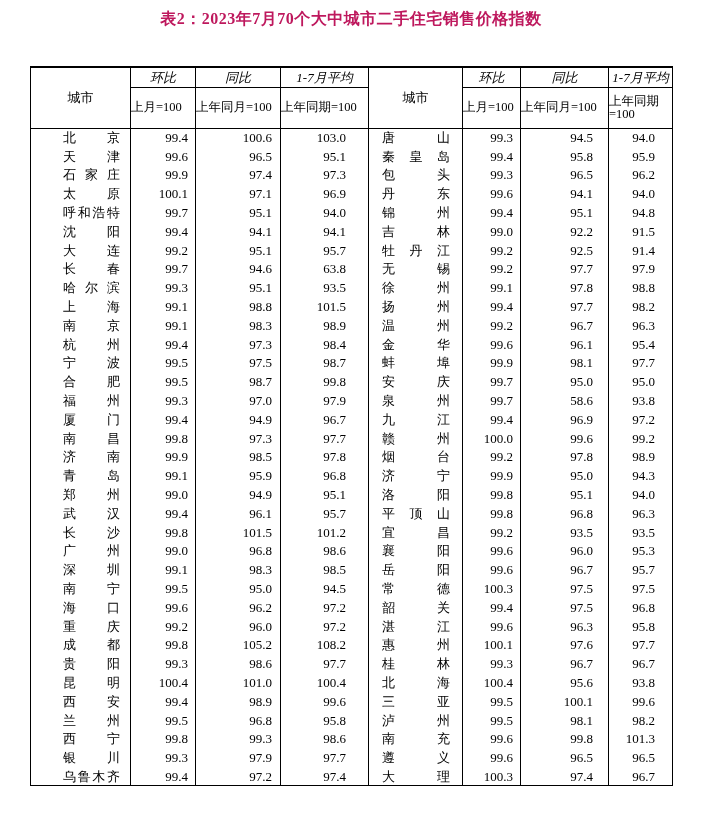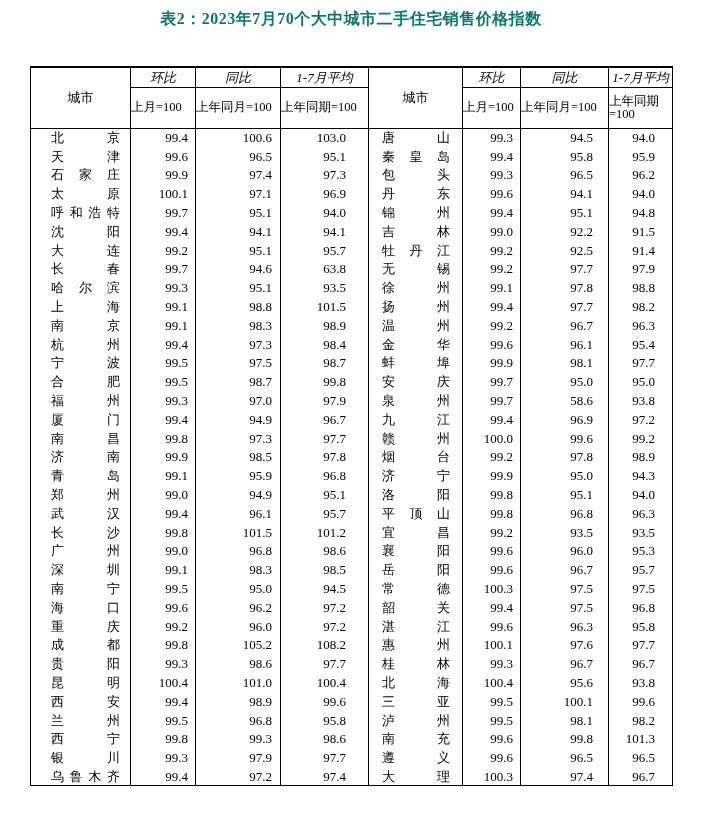--- a/index.html
+++ b/index.html
@@ -8,21 +8,21 @@
     width: 702px; height: 817px;
     font-family: "Liberation Serif", "DejaVu Serif", serif;
     color: #000;
     overflow: hidden;
   }
   .page { position: relative; width: 702px; height: 817px; }
   .title {
     margin: 0; padding-top: 9px;
     text-align: center;
     font-size: 16px; font-weight: bold;
-    color: #0f766e;
+    color: #be185d;
     letter-spacing: 0.5px;
   }
   table.idx {
     border-collapse: collapse;
     table-layout: fixed;
     width: 642px;
     margin: 36px 0 0 30px;
     border: 1px solid #000;
     border-top: 2px solid #000;
   }
@@ -41,21 +41,21 @@
     font-size: 12.5px;
     vertical-align: middle;
   }
   tbody td {
     border-left: 1px solid #000;
     border-right: 1px solid #000;
     height: 18.8px;
     white-space: nowrap;
   }
   td.city { text-align: justify; text-align-last: justify; }
-  td.city.l { padding: 0 10px 0 20px; }
+  td.city.l { padding: 0 10px 0 32px; }
   td.city.r { padding: 0 12px 0 13px; }
   td.num { text-align: right; font-variant-numeric: tabular-nums; }
   td.mom.l { padding-right: 7px; }
   td.yoy.l { padding-right: 8px; }
   td.avg.l { padding-right: 22px; }
   td.mom.r { padding-right: 7px; }
   td.yoy.r { padding-right: 15px; }
   td.avg.r { padding-right: 17px; }
 </style>
 </head>

